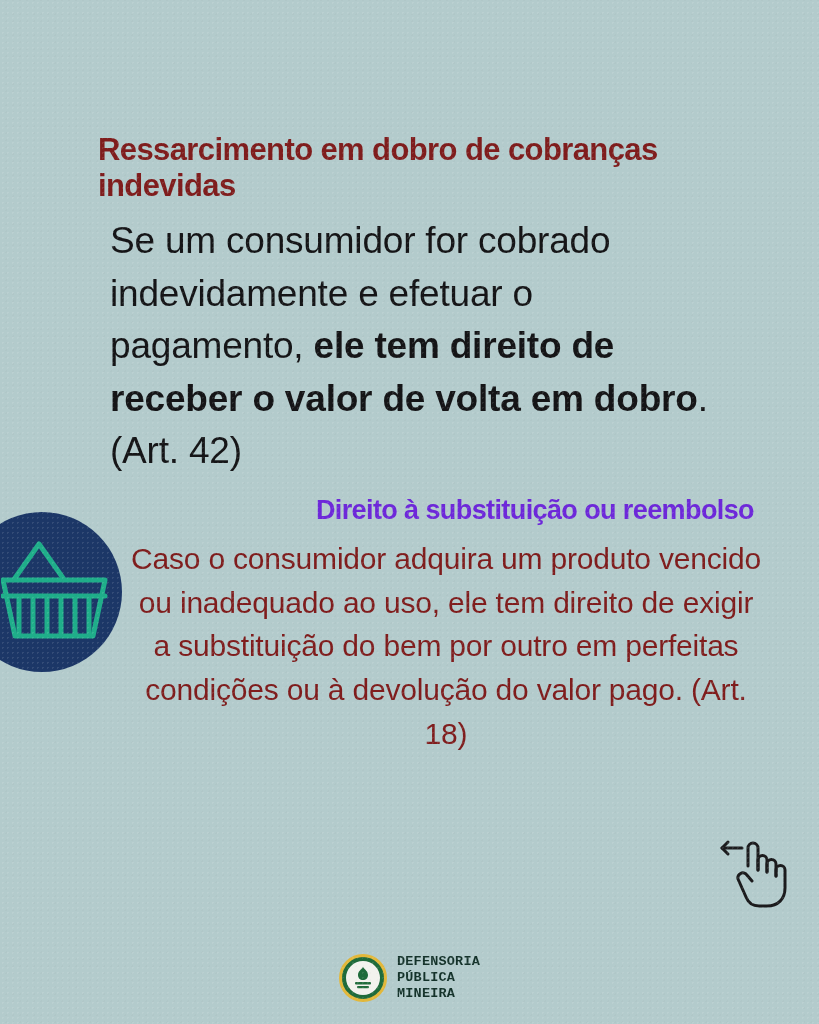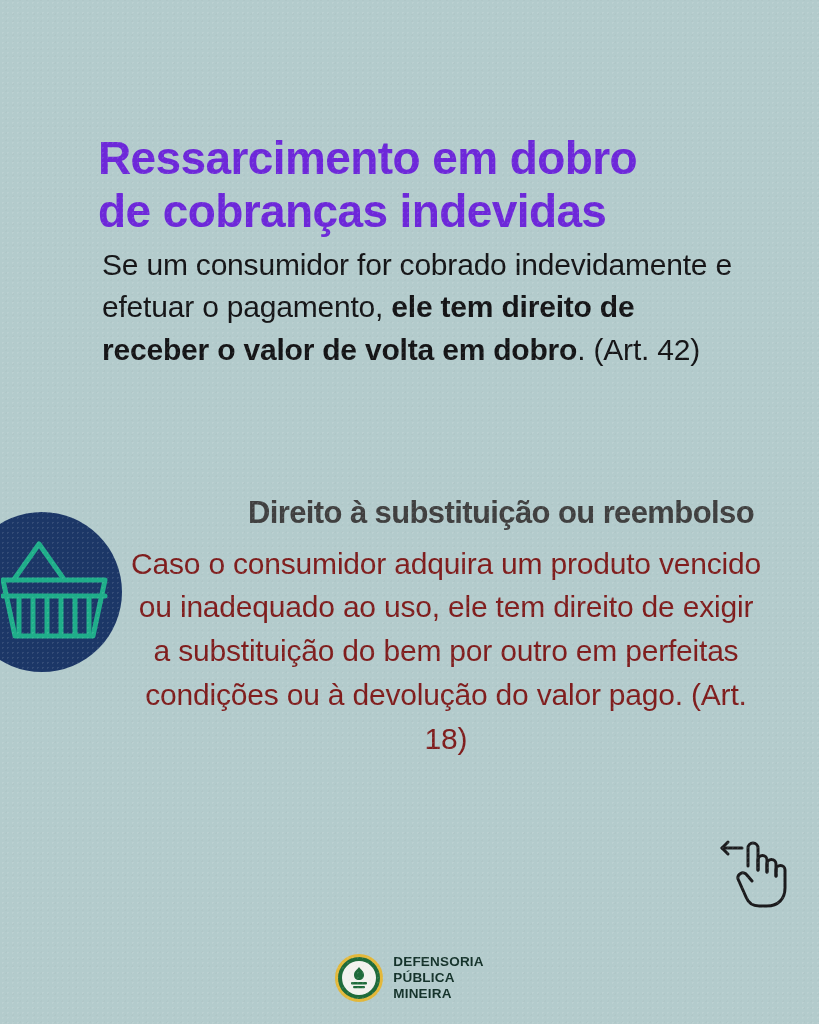--- a/index.html
+++ b/index.html
@@ -34,54 +34,54 @@
   }
 
   
   .block-one {
     position: absolute;
     left: 98px;
     top: 132px;
     width: 648px;
   }
   .title-one {
-    font-size: 46px;
+    font-size: 31px;
     font-weight: bold;
     line-height: 1.15;
     letter-spacing: -0.6px;
-    color: #6d28d9;
+    color: #7f1d1d;
     margin: 0 0 6px 0;
     max-width: 575px;
   }
   .body-one {
-    font-size: 30px;
+    font-size: 37px;
     line-height: 1.42;
     color: #151517;
     letter-spacing: -0.2px;
-    margin: 4px;
+    margin: 12px;
     max-width: 640px;
   }
   .body-one b {
     font-weight: bold;
   }
 
   
   .block-two {
     position: absolute;
     left: 130px;
     top: 495px;
     width: 632px;
     text-align: center;
   }
   .title-two {
-    font-size: 31px;
+    font-size: 27px;
     font-weight: bold;
     line-height: 1.18;
     letter-spacing: -0.6px;
-    color: #404040;
+    color: #6d28d9;
     margin: 0 0 10px 0;
     text-align: right;
     padding-right: 8px;
   }
   .body-two {
     font-size: 30px;
     line-height: 1.46;
     color: #7f1d1d;
     letter-spacing: -0.2px;
     margin: 0;
@@ -149,20 +149,21 @@
     justify-content: center;
   }
   .seal .inner svg { display:block; }
   .logo-text {
     font-size: 13.5px;
     font-weight: bold;
     line-height: 1.18;
     letter-spacing: .2px;
     color: #14322a;
     text-align: left;
+    font-family: Liberation Mono, monospace;
   }
   .logo-text span { display: block; }
 </style>
 </head>
 <body>
 
 <div class="canvas">
 
   <div class="block-one">
     <h1 class="title-one">Ressarcimento em dobro de cobranças indevidas</h1>

